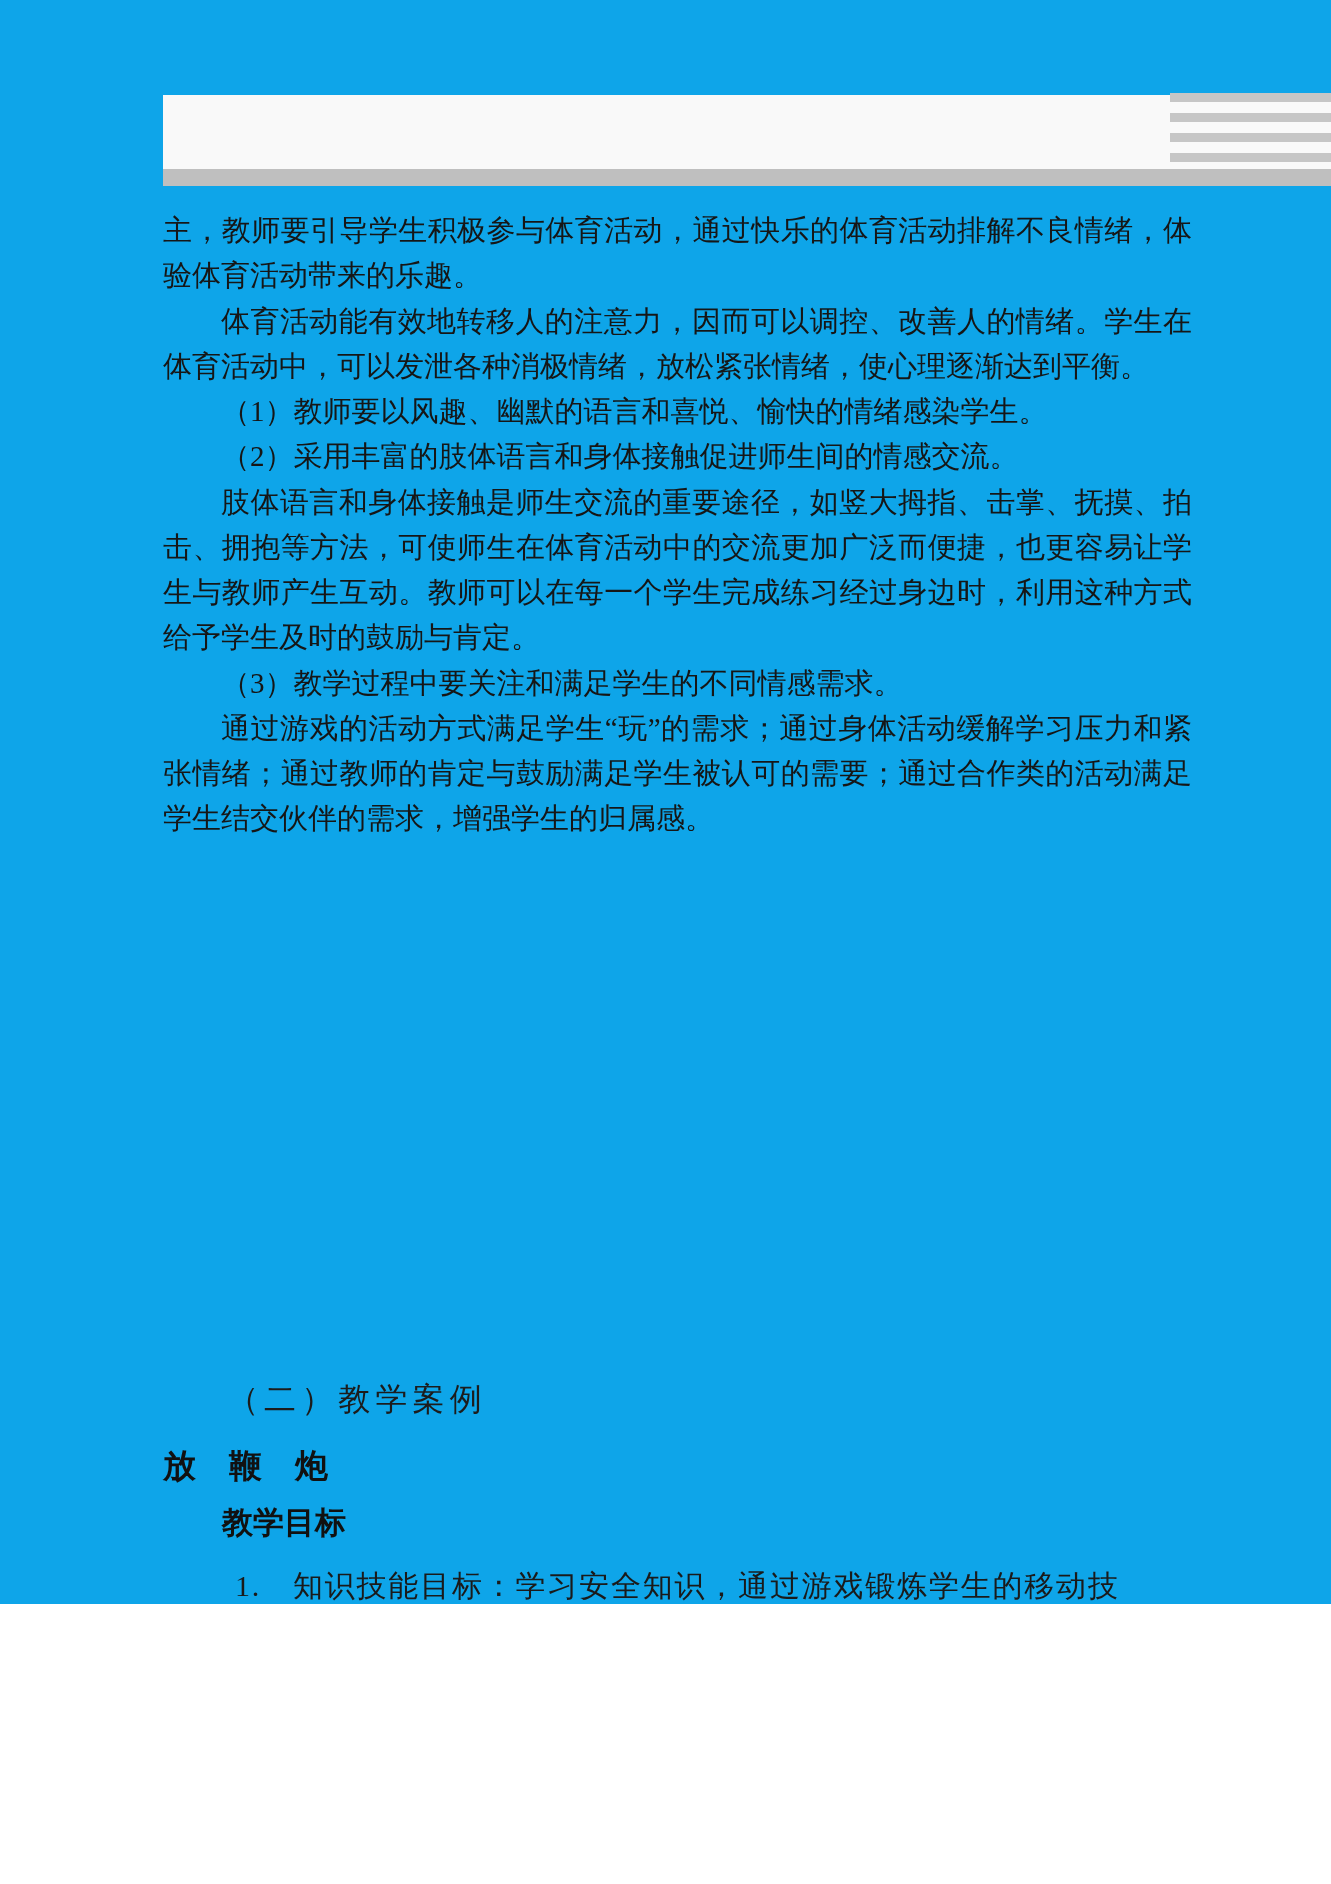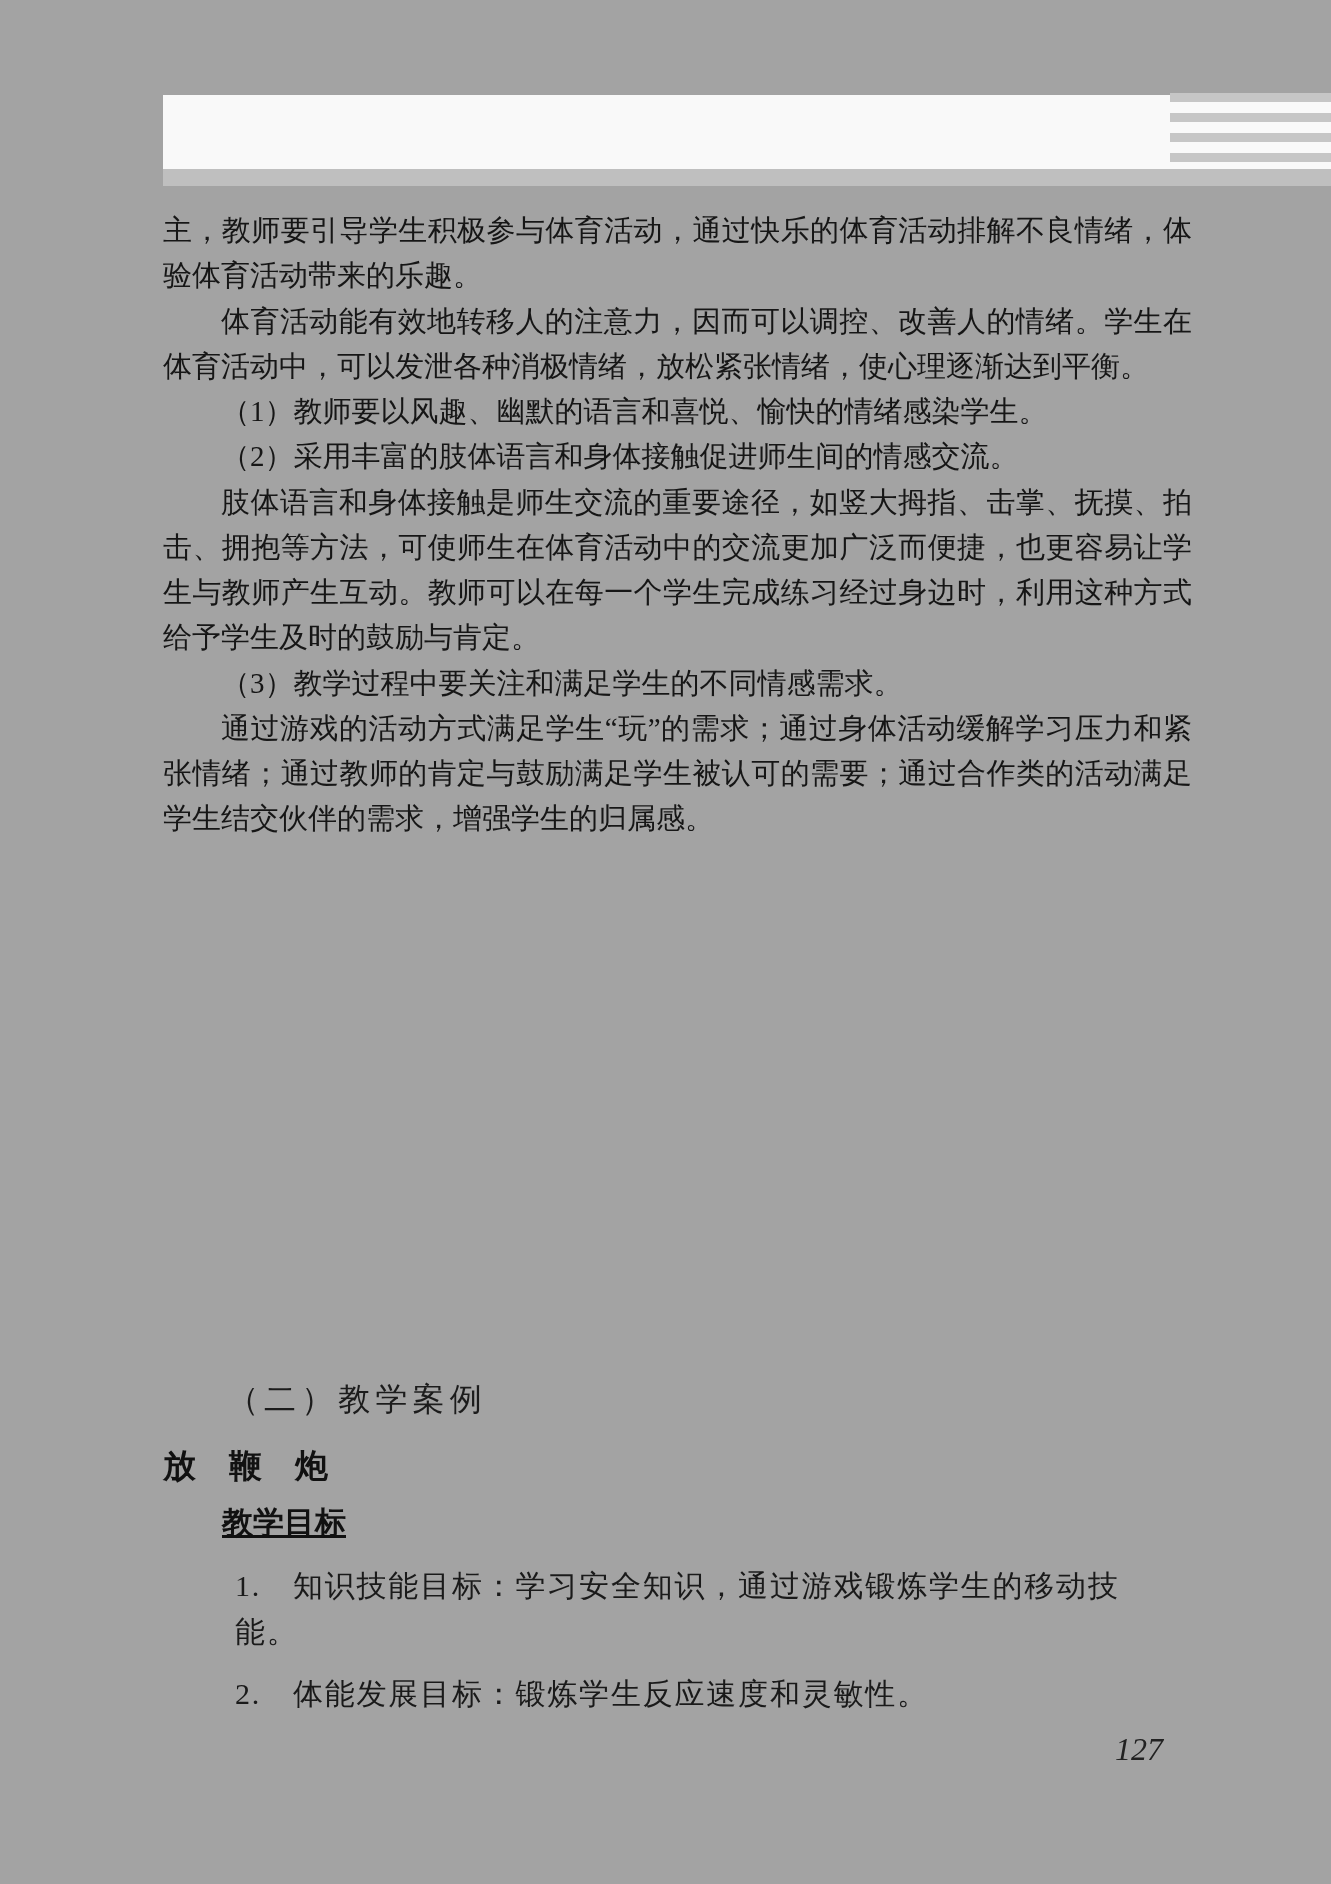--- a/index.html
+++ b/index.html
@@ -3,22 +3,22 @@
 <meta charset="utf-8">
 <style>
   html, body {
     margin: 0;
     padding: 0;
     background: #ffffff;
   }
   .page {
     position: relative;
     width: 1331px;
-    height: 1884px;
-    background: #a3a3a3;
+    height: 1604px;
+    background: #0ea5e9;
     overflow: hidden;
     font-family: "Liberation Serif", serif;
     color: #161616;
   }
   
   .header-band {
     position: absolute;
     left: 163px; top: 95px;
     width: 1168px; height: 74px;
     background: #f9f9f9;
@@ -76,21 +76,20 @@
     color: #111111;
   }
   
   .objectives-heading {
     position: absolute;
     left: 222px; top: 1502px;
     font-family: "Liberation Sans", sans-serif;
     font-weight: 700;
     font-size: 31px;
     color: #111111;
-    text-decoration: underline;
   }
   .objectives-list {
     position: absolute;
     left: 163px; top: 1546px;
     width: 1029px;
   }
   .objectives-list p {
     margin: 17px;
     padding-left: 55px;
     font-size: 30px;

